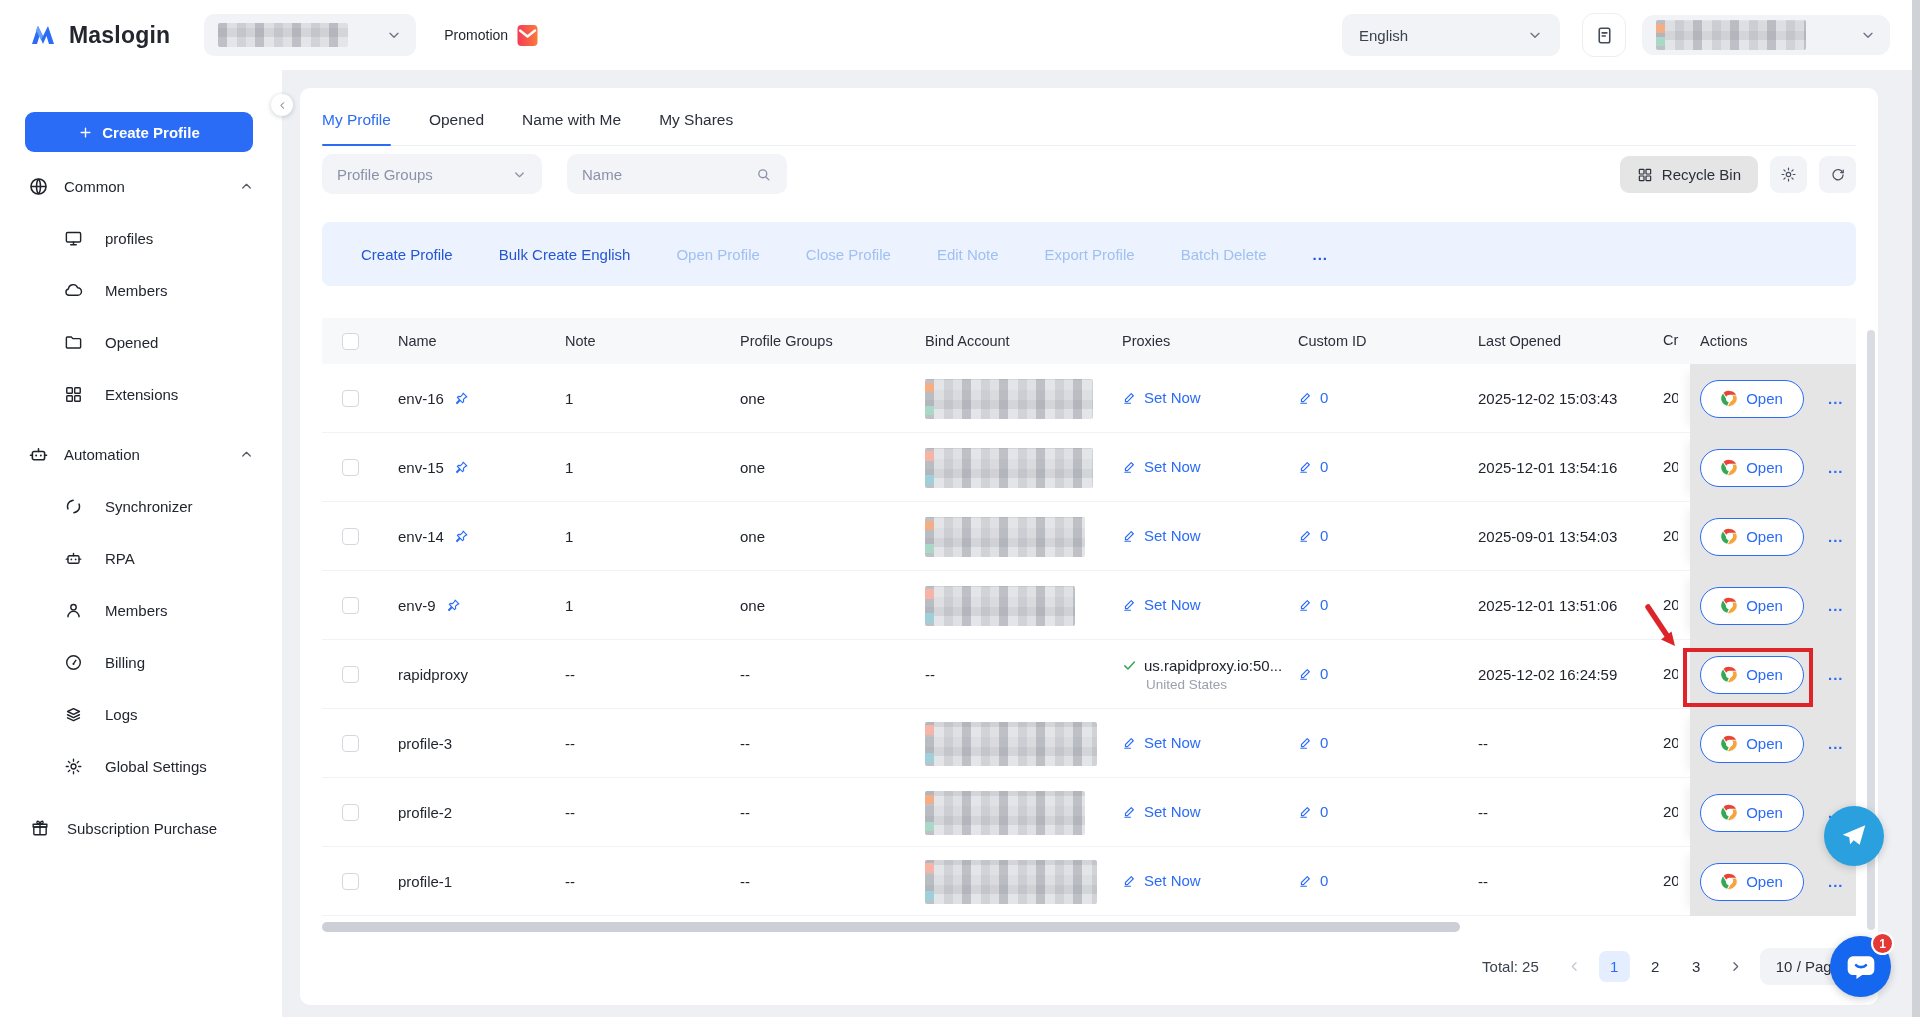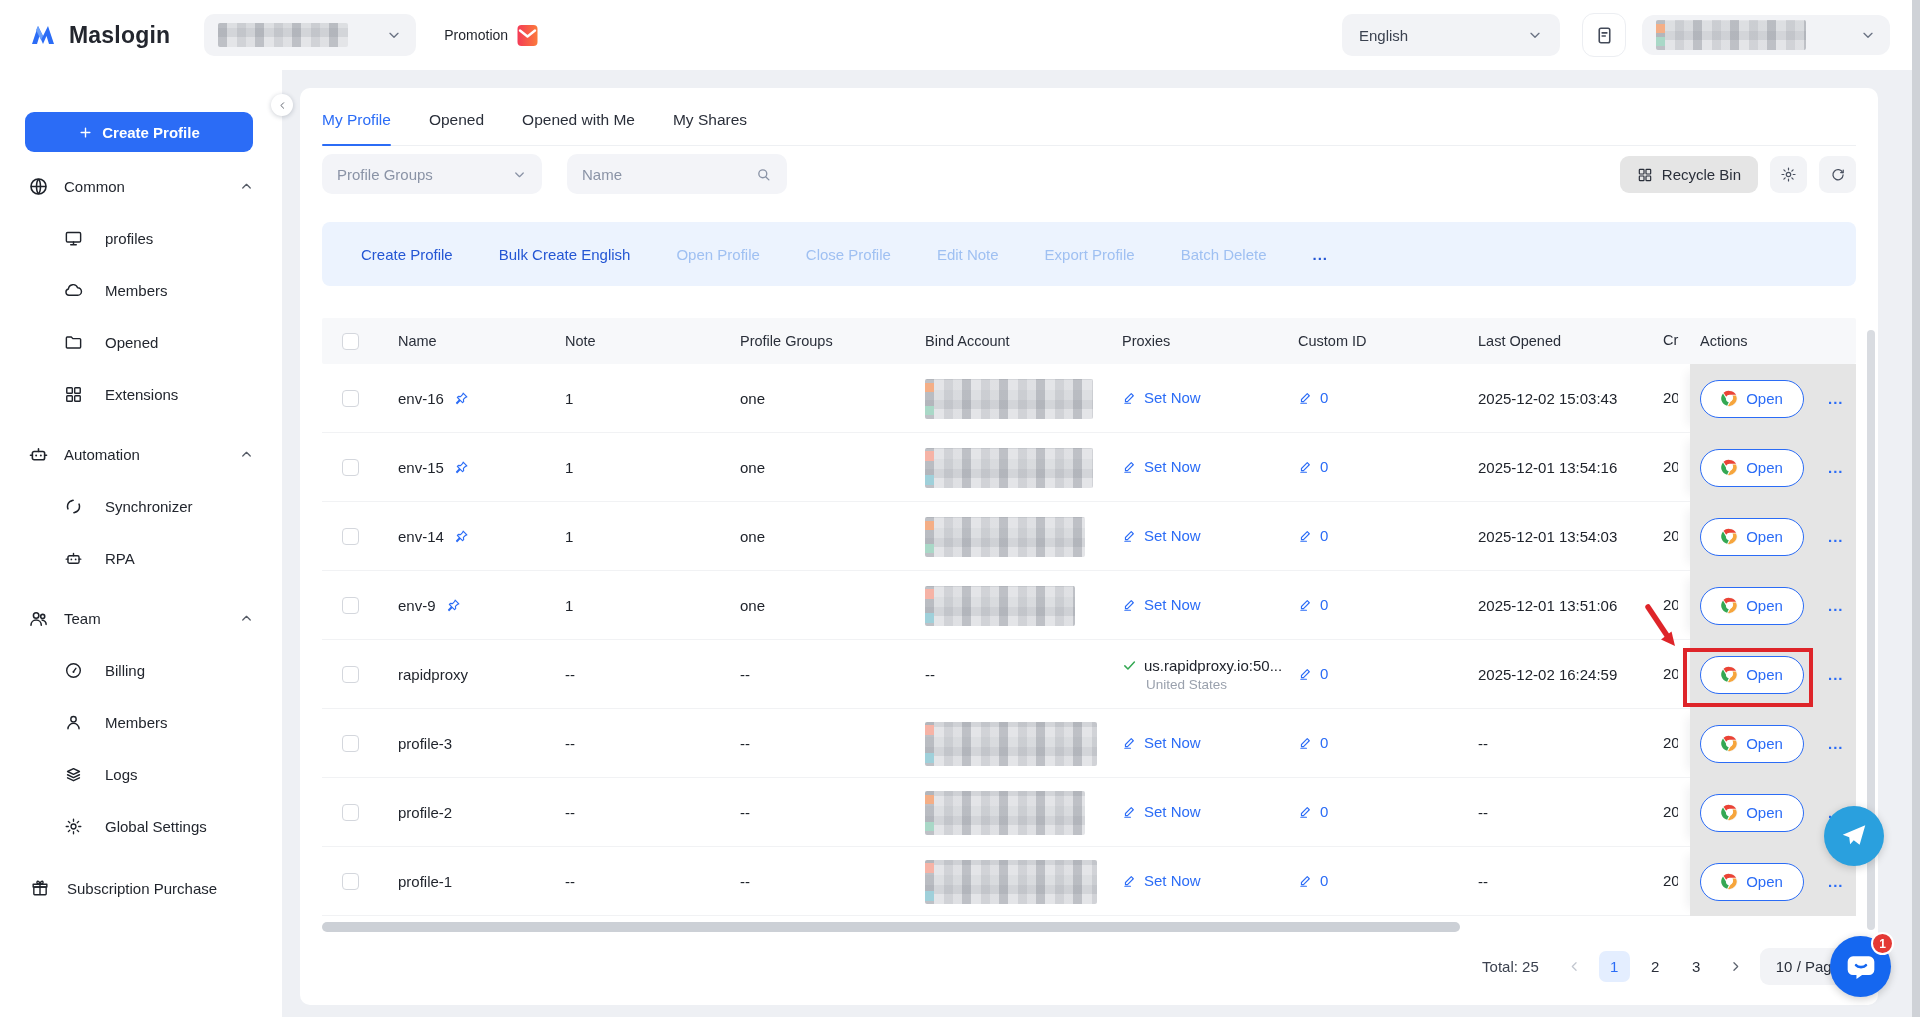--- a/index.html
+++ b/index.html
@@ -392,40 +392,31 @@
         </svg>
       <span class="lbl">Synchronizer</span>
     </div>
     <div class="nav-item">
       <svg class="nav-icon" width="19" height="19">
           <use href="#i-robot"></use>
         </svg>
       <span class="lbl">RPA</span>
     </div>
 
-    <div class="nav-head gap8">
-      <svg class="nav-icon" width="21" height="21">
-          <use href="#i-team"></use>
-        </svg>
-      <span class="lbl">Team</span>
-      <svg width="15" height="15" style="color:#555b66">
-          <use href="#i-chevup"></use>
-        </svg>
+    <div class="nav-item">
+      <svg class="nav-icon" width="19" height="19">
+          <use href="#i-person"></use>
+        </svg>
+      <span class="lbl">Members</span>
     </div>
     <div class="nav-item">
       <svg class="nav-icon" width="19" height="19">
           <use href="#i-gauge"></use>
         </svg>
       <span class="lbl">Billing</span>
-    </div>
-    <div class="nav-item">
-      <svg class="nav-icon" width="19" height="19">
-          <use href="#i-person"></use>
-        </svg>
-      <span class="lbl">Members</span>
     </div>
     <div class="nav-item">
       <svg class="nav-icon" width="19" height="19">
           <use href="#i-layers"></use>
         </svg>
       <span class="lbl">Logs</span>
     </div>
     <div class="nav-item">
       <svg class="nav-icon" width="19" height="19">
           <use href="#i-gear"></use>
@@ -451,21 +442,21 @@
 <main class="card">
 
   <div class="tabs">
     <div class="tab active">
         <span>My Profile</span>
       </div>
     <div class="tab">
         <span>Opened</span>
       </div>
     <div class="tab">
-        <span>Opened with Me</span>
+        <span>Name with Me</span>
       </div>
     <div class="tab">
         <span>My Shares</span>
       </div>
   </div>
 
   <div class="filter-row">
     <div class="sel-pill">
       <span>Profile Groups</span>
       <svg width="15" height="15">
@@ -627,21 +618,21 @@
               <use href="#i-pencil"></use>
             </svg>
         <span>Set Now</span>
           </span></div>
       <div><span class="blue-link">
         <svg width="15" height="15">
               <use href="#i-pencil"></use>
             </svg>
         <span>0</span>
           </span></div>
-      <div>2025-12-01 13:54:03</div>
+      <div>2025-09-01 13:54:03</div>
       <div><span class="clip">20</span></div>
       <div class="cell-actions">
         <button class="open-btn">
           <svg width="17" height="17">
               <use href="#i-chrome"></use>
             </svg>
           <span>Open</span>
           </button>
         <span class="dots">...</span>
       </div>

